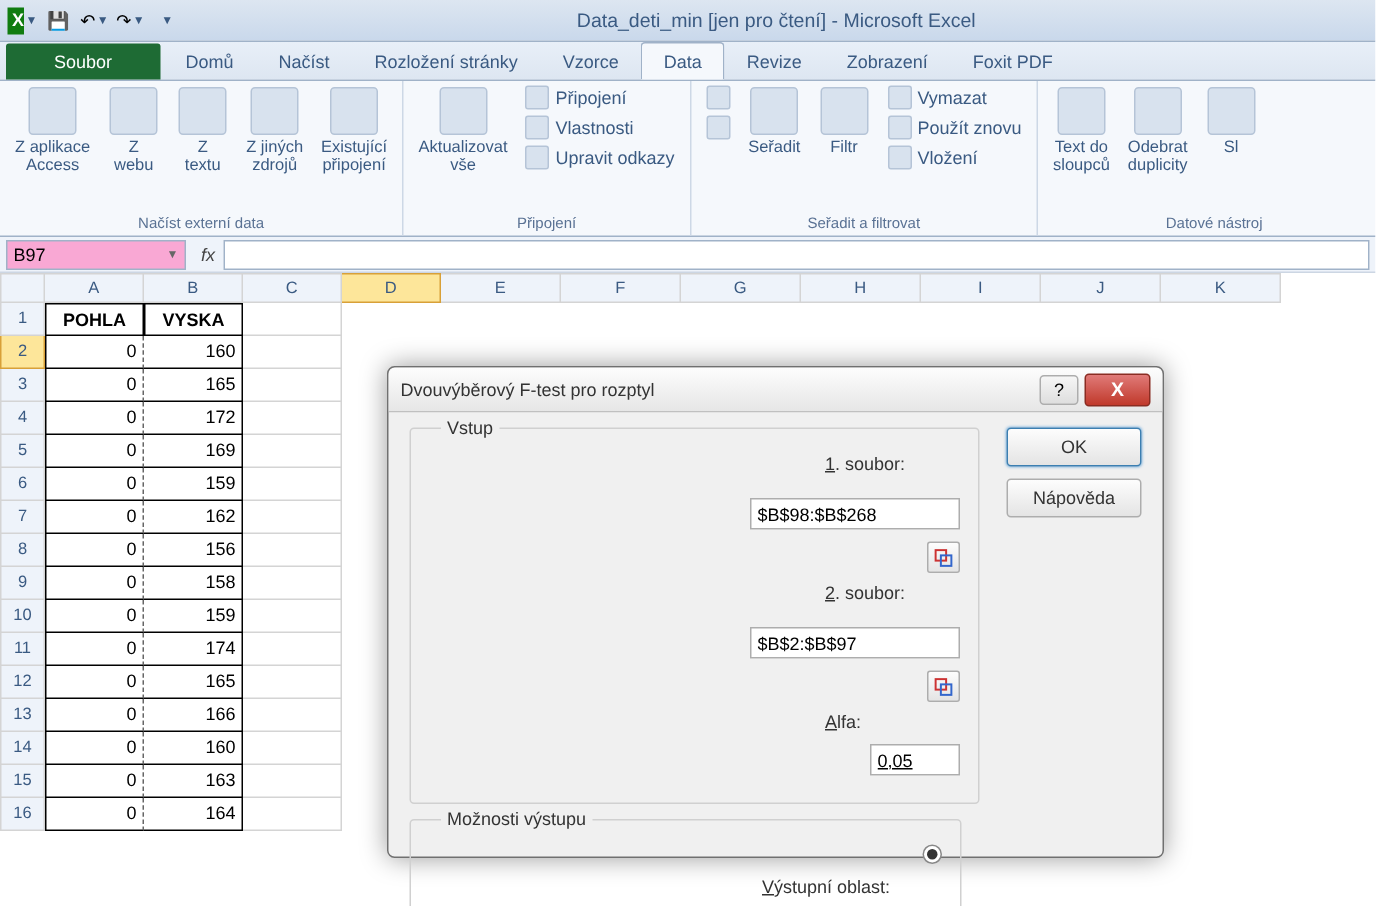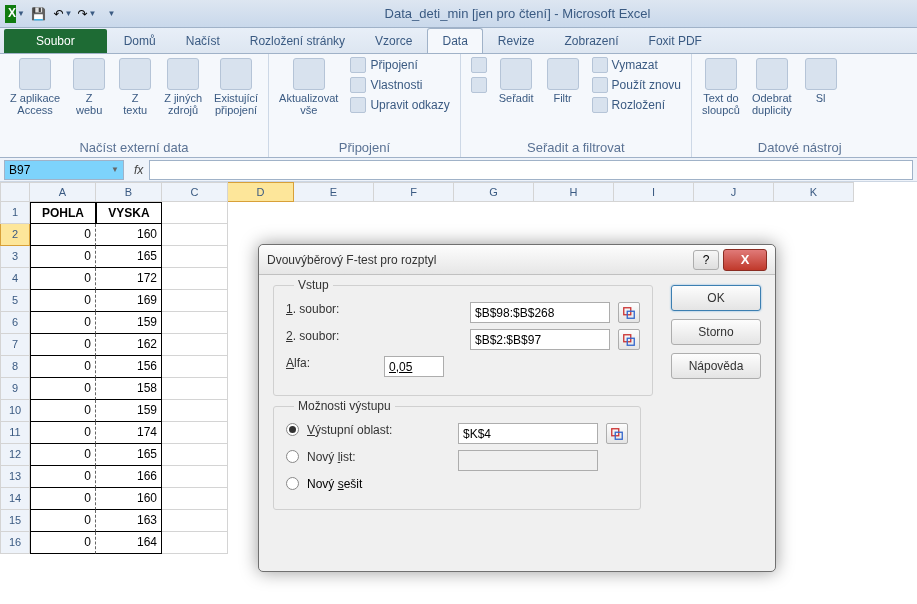--- a/index.html
+++ b/index.html
@@ -17,31 +17,31 @@
 
 .tabbar{height:26px;background:linear-gradient(#e8eff8,#dde6f1);display:flex;align-items:flex-end;padding-left:4px;border-bottom:1px solid #a0b2c8;}
 .filetab{background:#1e6b34;color:#fff;padding:5px 32px;border-radius:2px 2px 0 0;margin-right:2px;cursor:pointer;}
 .tab{padding:5px 14px;color:#3a5a82;cursor:pointer;border:1px solid transparent;border-bottom:none;}
 .tab.active{background:#f5f8fc;border-color:#a0b2c8;border-radius:3px 3px 0 0;}
 
 
 .ribbon{height:104px;background:#f5f8fc;border-bottom:1px solid #a0b2c8;display:flex;}
 .group{border-right:1px solid #cdd8e6;padding:2px 6px 0;display:flex;flex-direction:column;justify-content:space-between;}
 .group-body{display:flex;gap:4px;align-items:flex-start;flex:1;}
-.group-label{text-align:center;color:#5a7294;font-size:13px;padding:2px 0;}
+.group-label{text-align:center;color:#5a7294;font-size:10px;padding:2px 0;}
 .bigbtn{display:flex;flex-direction:column;align-items:center;gap:2px;padding:2px 4px;cursor:pointer;min-width:42px;}
 .bigbtn .ic{width:32px;height:32px;background:#d8e2ee;border:1px solid #b5c4d7;border-radius:3px;display:flex;align-items:center;justify-content:center;}
 .bigbtn .lbl{text-align:center;color:#3a5a82;font-size:11px;line-height:12px;}
 .smbtn{display:flex;align-items:center;gap:4px;padding:1px 4px;cursor:pointer;color:#3a5a82;font-size:11px;}
 .smbtn .sic{width:16px;height:16px;background:#d8e2ee;border:1px solid #b5c4d7;border-radius:2px;}
 .vstack{display:flex;flex-direction:column;gap:2px;}
 
 
 .fbar{height:24px;border-bottom:1px solid #ccd6e3;display:flex;align-items:center;background:#eef3fa;}
-.namebox{width:120px;height:20px;border:1px solid #a0b2c8;background:#7dd3fc;margin:0 4px;display:flex;align-items:center;padding:0 4px;justify-content:space-between;gap:40px;}
+.namebox{width:120px;height:20px;border:1px solid #a0b2c8;background:#f9a8d4;margin:0 4px;display:flex;align-items:center;padding:0 4px;justify-content:space-between;gap:40px;}
 .namebox .nb-dd{font-size:8px;color:#666;}
 .fx{padding:0 6px;color:#444;font-style:italic;}
 .fbar .finput{flex:1;height:20px;border:1px solid #a0b2c8;background:#fff;margin-right:4px;}
 
 
 .grid{position:relative;}
 .colhdrs{display:flex;height:20px;}
 .ch{width:66px;border:1px solid #d4d4d4;background:#eef3fa;text-align:center;line-height:18px;color:#3a5a82;font-size:11px;border-left:none;}
 .ch:first-child{border-left:1px solid #d4d4d4;}
 .ch.sel{background:#fde69a;border-color:#d8a038;}
@@ -56,21 +56,21 @@
 
 
 .dialog{position:absolute;left:258px;top:244px;width:518px;height:328px;background:#f0f0f0;border:1px solid #707070;box-shadow:0 0 18px rgba(0,0,0,.4);border-radius:5px;}
 .dlg-title{height:30px;background:linear-gradient(#fdfdfd,#e6e6e6);border-bottom:1px solid #c0c0c0;display:flex;align-items:center;padding:0 8px;border-radius:5px 5px 0 0;}
 .dlg-title .t{flex:1;color:#333;}
 .dlg-title .hbtn{width:26px;height:20px;border:1px solid #adadad;background:linear-gradient(#f6f6f6,#dedede);border-radius:3px;margin-left:4px;display:flex;align-items:center;justify-content:center;cursor:pointer;}
 .dlg-title .xbtn{width:44px;height:22px;background:linear-gradient(#e07a78,#c0392b);border:1px solid #8a2c22;border-radius:3px;margin-left:4px;display:flex;align-items:center;justify-content:center;cursor:pointer;color:#fff;font-weight:bold;font-size:13px;}
 .dlg-body{padding:10px 14px;position:relative;height:calc(100% - 30px);}
 .fieldset{border:1px solid #d0d0d0;border-radius:3px;padding:10px 12px 12px;margin-bottom:10px;position:relative;}
 .fieldset .leg{position:absolute;top:-8px;left:20px;background:#f0f0f0;padding:0 4px;color:#333;}
-.frow{display:flex;align-items:flex-start;margin:6px 0;gap:8px;}
+.frow{display:flex;align-items:flex-end;margin:6px 0;gap:8px;flex-direction:column;}
 .frow .flbl{width:90px;color:#333;}
 .frow .flbl u{text-decoration:underline;}
 .frow .finp{width:140px;height:21px;border:1px solid #adadad;background:#fff;padding:0 4px;}
 .frow .refbtn{width:22px;height:21px;border:1px solid #adadad;background:linear-gradient(#fdfdfd,#e4e4e4);border-radius:2px;cursor:pointer;display:flex;align-items:center;justify-content:center;}
 .refbtn svg{width:14px;height:14px;}
 .chk{width:14px;height:14px;border:1px solid #888;background:#fff;}
 .dlg-btns{position:absolute;right:14px;top:10px;display:flex;flex-direction:column;gap:8px;}
 .dbtn{width:90px;height:26px;border:1px solid #adadad;background:linear-gradient(#fdfdfd,#e4e4e4);border-radius:3px;cursor:pointer;color:#333;}
 .dbtn.def{border:1px solid #3c7fb1;box-shadow:0 0 2px #6aa8db;}
 .radio{width:13px;height:13px;border:1px solid #888;border-radius:50%;background:#fff;display:inline-flex;align-items:center;justify-content:center;}
@@ -178,21 +178,21 @@
         <div class="smbtn">
             <span class="sic"></span>
             <span>Vymazat</span>
           </div>
         <div class="smbtn">
             <span class="sic"></span>
             <span>Použít znovu</span>
           </div>
         <div class="smbtn">
             <span class="sic"></span>
-            <span>Rozložení</span>
+            <span>Vložení</span>
           </div>
       </div>
     </div>
     <div class="group-label">Seřadit a filtrovat</div>
   </div>
   <div class="group" style="border-right:none;">
     <div class="group-body">
       <div class="bigbtn">
           <div class="ic"></div>
           <div class="lbl">Text do<br>sloupců</div>
@@ -336,21 +336,20 @@
 
 <div class="dialog">
   <div class="dlg-title">
     <div class="t">Dvouvýběrový F-test pro rozptyl</div>
     <div class="hbtn">?</div>
     <div class="xbtn">X</div>
   </div>
   <div class="dlg-body">
     <div class="dlg-btns">
       <button class="dbtn def">OK</button>
-      <button class="dbtn">Storno</button>
       <button class="dbtn">Nápověda</button>
     </div>
     <div class="fieldset" style="width:380px;">
       <div class="leg">Vstup</div>
       <div class="frow">
         <div class="flbl"><u>1</u>. soubor:</div>
         <div style="flex:1"></div>
         <input class="finp" value="$B$98:$B$268" style="">
         <div class="refbtn">
             <svg viewBox="0 0 16 16">

